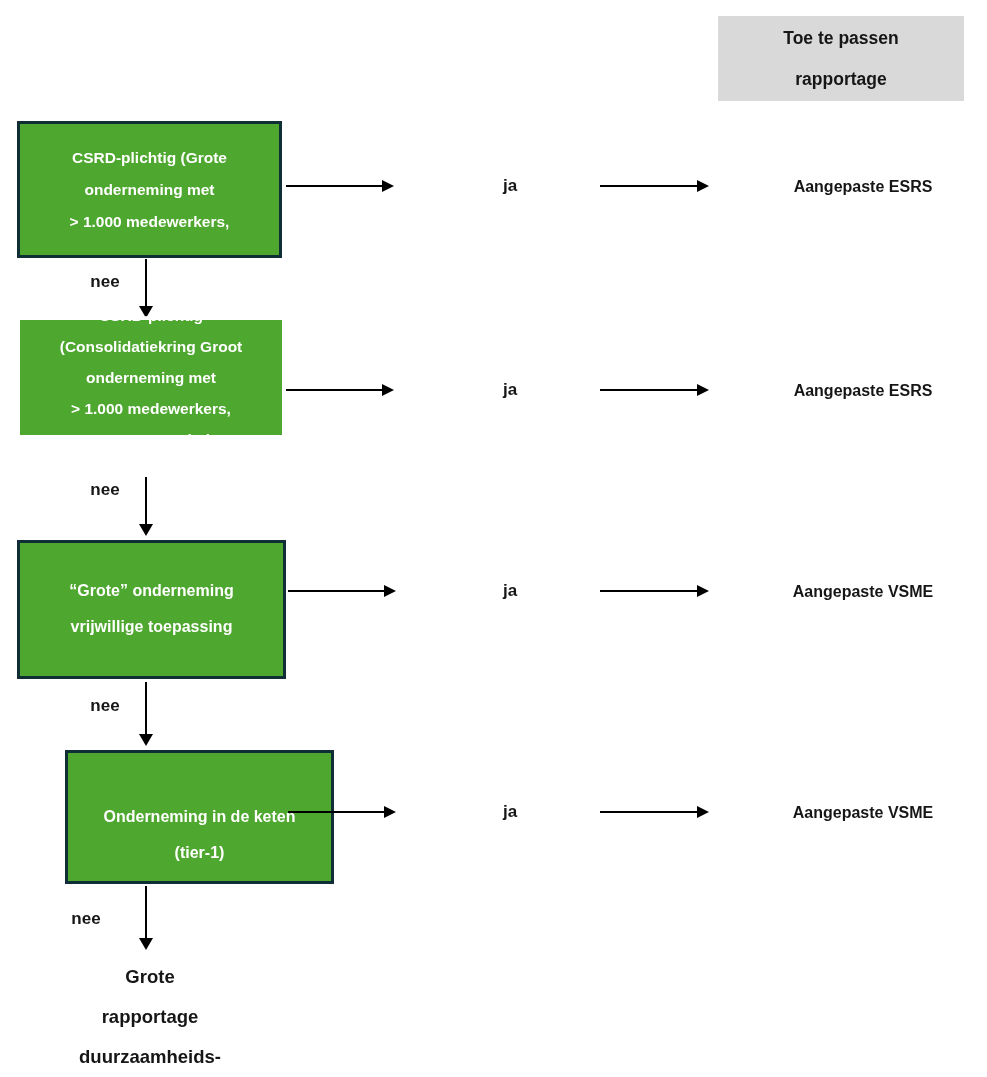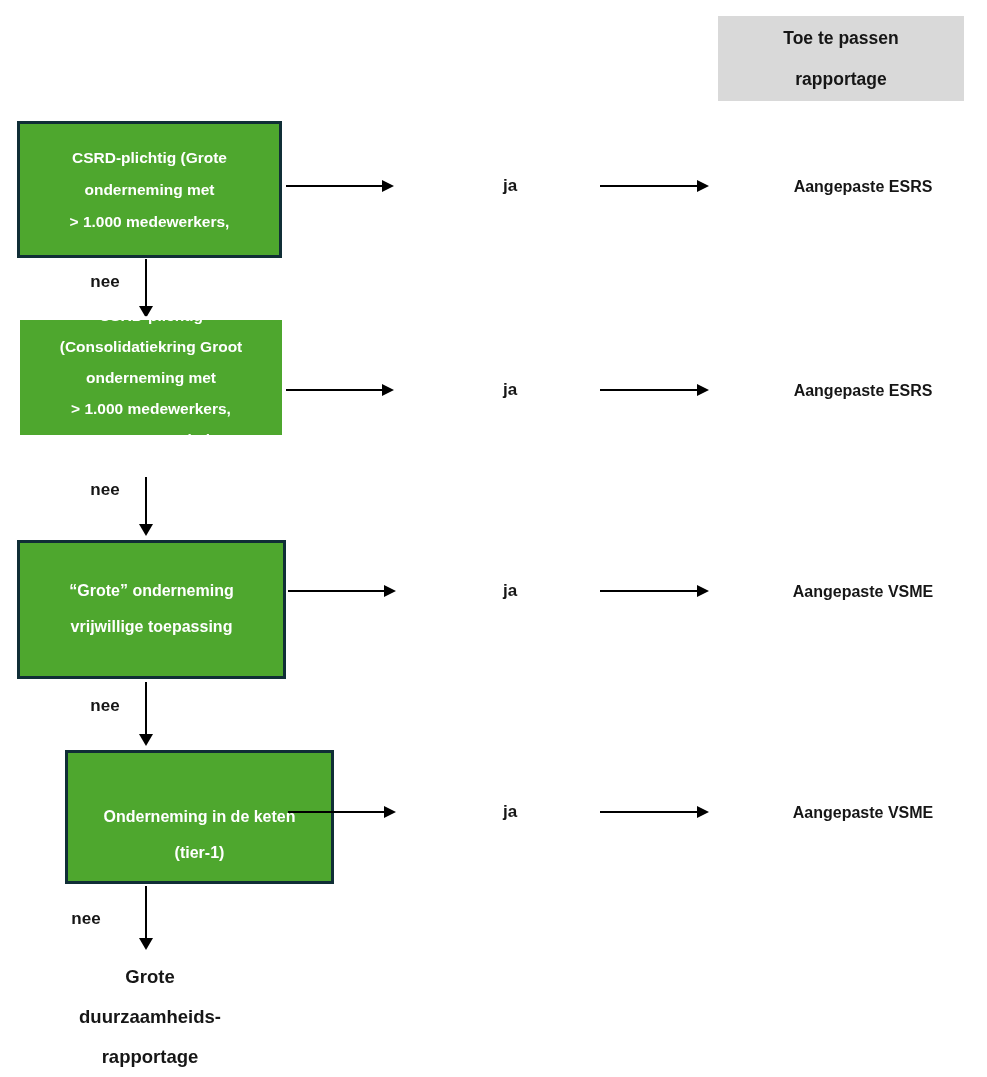--- a/index.html
+++ b/index.html
@@ -135,17 +135,17 @@
   </div>
   <div class="harrow" style="left:288px;top:811px;width:96px;"></div>
   <div class="ja" style="top:798px;">ja</div>
   <div class="harrow" style="left:600px;top:811px;width:97px;"></div>
   <div class="outcome" style="top:799px;">Aangepaste VSME</div>
   <div class="nee" style="left:56px;top:909px;">nee</div>
   <div class="varrow" style="top:886px;height:52px;"></div>
 
   <div class="terminal">
     <span>Grote</span>
+    <span>rapportage</span>
     <span>duurzaamheids-</span>
-    <span>rapportage</span>
   </div>
 
 </div>
 
 </body></html>

